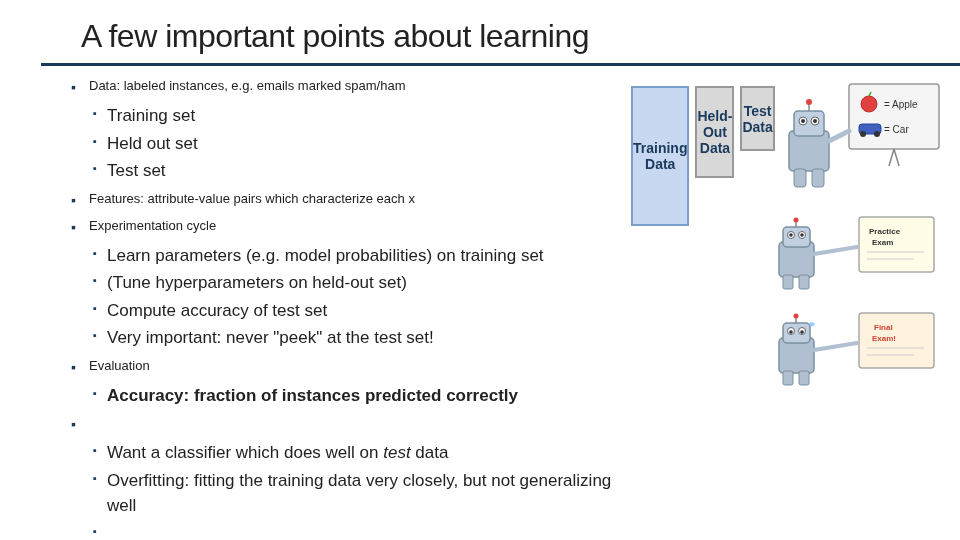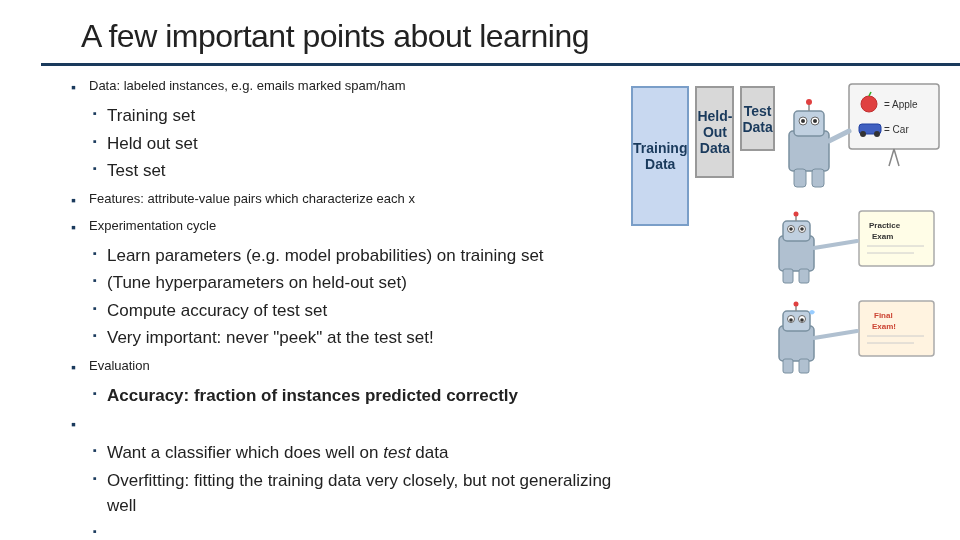--- a/index.html
+++ b/index.html
@@ -77,20 +77,21 @@
     }
     .box-test {
       height: 65px;
       background: #d8d8d8;
       border-color: #999;
     }
     .illustrations-col {
       display: flex;
       flex-direction: column;
       align-items: center;
+      gap: 6px;
       width: 210px;
       padding-top: 0px;
     }
     .illus-item {
       width: 200px;
       display: flex;
       align-items: center;
       justify-content: center;
     }
 

